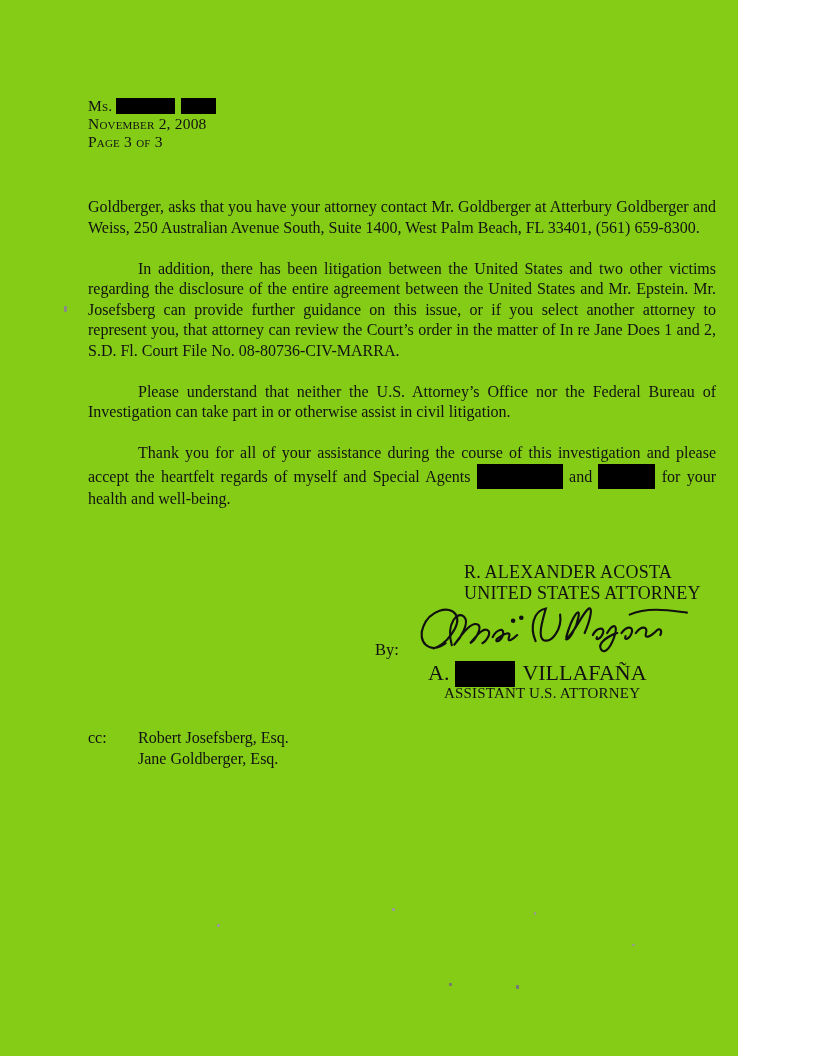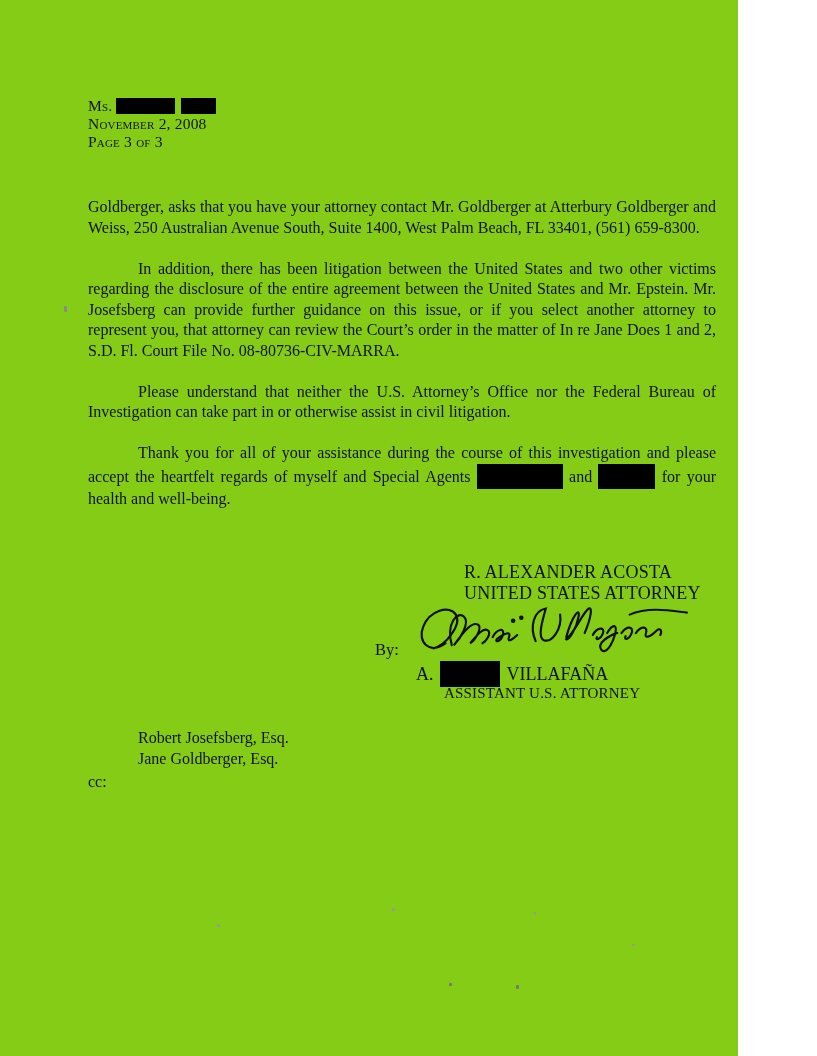--- a/index.html
+++ b/index.html
@@ -71,44 +71,44 @@
   }
   .sig-svg {
     position: absolute;
     left: 415px;
     top: 601px;
     width: 278px;
     height: 62px;
   }
   .attorney-line {
     position: absolute;
-    left: 416px;
+    left: 428px;
     top: 661px;
-    font-size: 18px;
+    font-size: 22px;
     line-height: 24px;
     white-space: nowrap;
   }
   .attorney-title {
     position: absolute;
     left: 444px;
     top: 685px;
     font-size: 15px;
     white-space: nowrap;
     letter-spacing: 0.2px;
   }
   
   .cc-block {
     position: absolute;
     left: 88px;
     top: 728px;
     font-size: 16px;
     line-height: 20.5px;
   }
   .cc-row { display: flex; }
-  .cc-label { width: 50px; margin-top: 44px; }
+  .cc-label { width: 50px; }
   
   .speck {
     position: absolute;
     background: #9a9a9a;
     border-radius: 1px;
   }
 </style>
 </head>
 <body>
 

